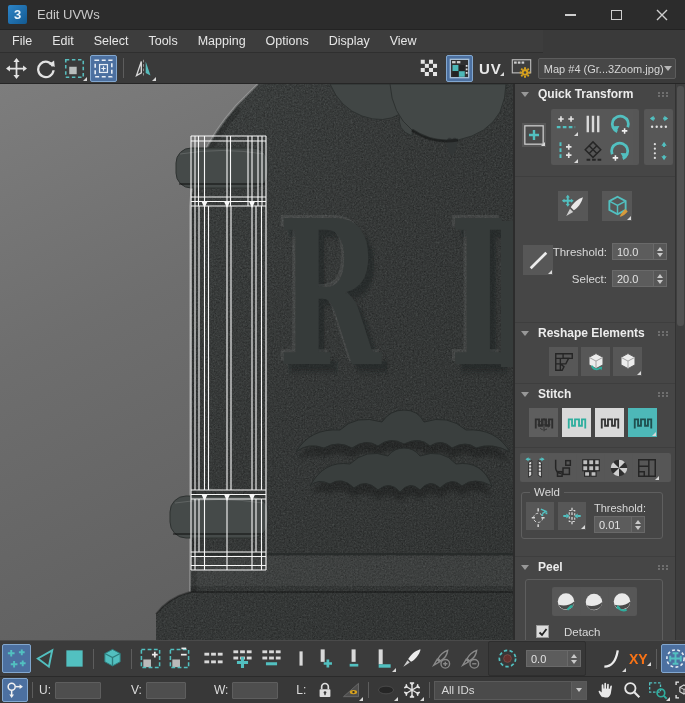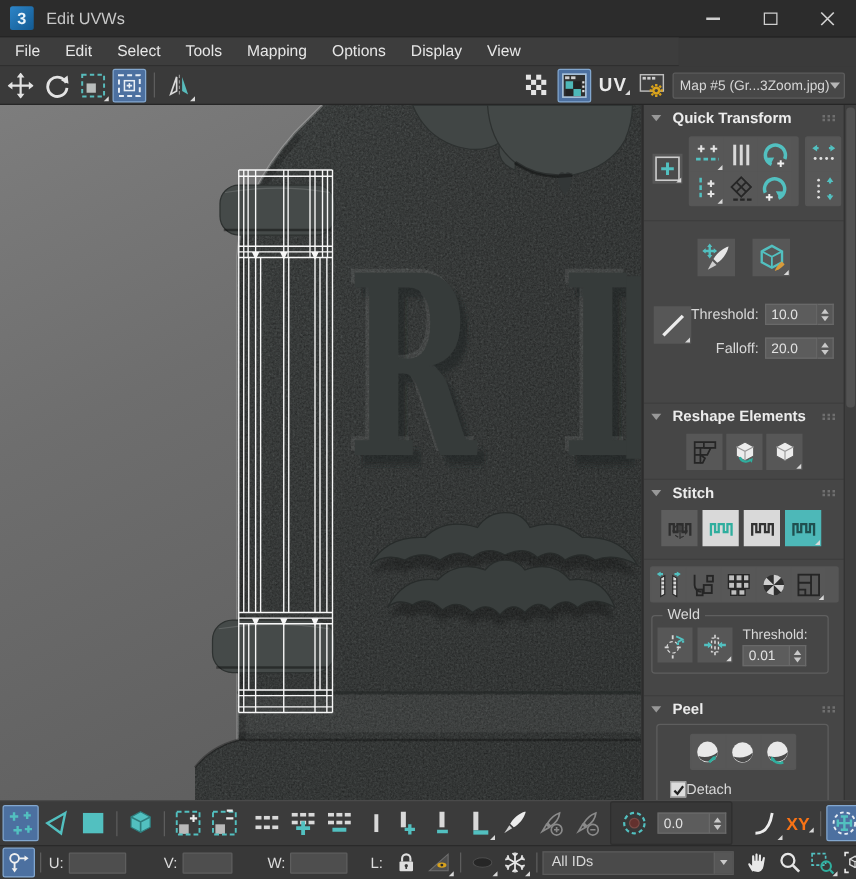--- a/index.html
+++ b/index.html
@@ -532,21 +532,21 @@
           <use href="#s-tex"></use>
         </svg>
       </div>
     <div class="uvlab"><span>UV</span><i class="fly"></i></div>
     <div class="ib">
         <svg>
           <use href="#s-geargrid"></use>
         </svg>
       </div>
     <div class="mapdd">
-      <span>Map #5 (Gr...3Zoom.jpg)</span>
+      <span>Map #4 (Gr...3Zoom.jpg)</span>
       <i class="dda"></i>
     </div>
   </div>
 </div>
 
 <div class="viewport">
   <svg width="513" height="556" viewBox="0 0 513 556">
     <defs>
       <linearGradient id="stone" x1="0" y1="0" x2="1" y2="1">
         <stop offset="0" stop-color="#474c4b"></stop>
@@ -723,21 +723,21 @@
         <span class="flabel">Threshold:</span>
         <div class="spin">
           <span class="sval">10.0</span>
           <span class="sarrs">
               <i class="up"></i>
               <i class="dn"></i>
             </span>
         </div>
       </div>
       <div class="frow" style="padding-top:10px">
-        <span class="flabel">Falloff:</span>
+        <span class="flabel">Select:</span>
         <div class="spin">
           <span class="sval">20.0</span>
           <span class="sarrs">
               <i class="up"></i>
               <i class="dn"></i>
             </span>
         </div>
       </div>
     </div>
   </div>
@@ -892,21 +892,21 @@
             <svg>
               <use href="#s-peelB"></use>
             </svg>
           </div>
         <div class="pb">
             <svg>
               <use href="#s-peelC"></use>
             </svg>
           </div>
       </div>
-      <div style="display:flex;align-items:center;gap:0;padding:9px 0 0 4px">
+      <div style="display:flex;align-items:center;gap:15px;padding:9px 0 0 4px">
         <span class="cb">
           <svg width="10" height="10" viewBox="0 0 10 10">
               <path d="M1.5 5.5l2.5 2.5L8.5 2" stroke="#222" stroke-width="1.8" fill="none"></path>
             </svg>
         </span>
         <span class="flabel">Detach</span>
       </div>
     </div>
   </div>
 

